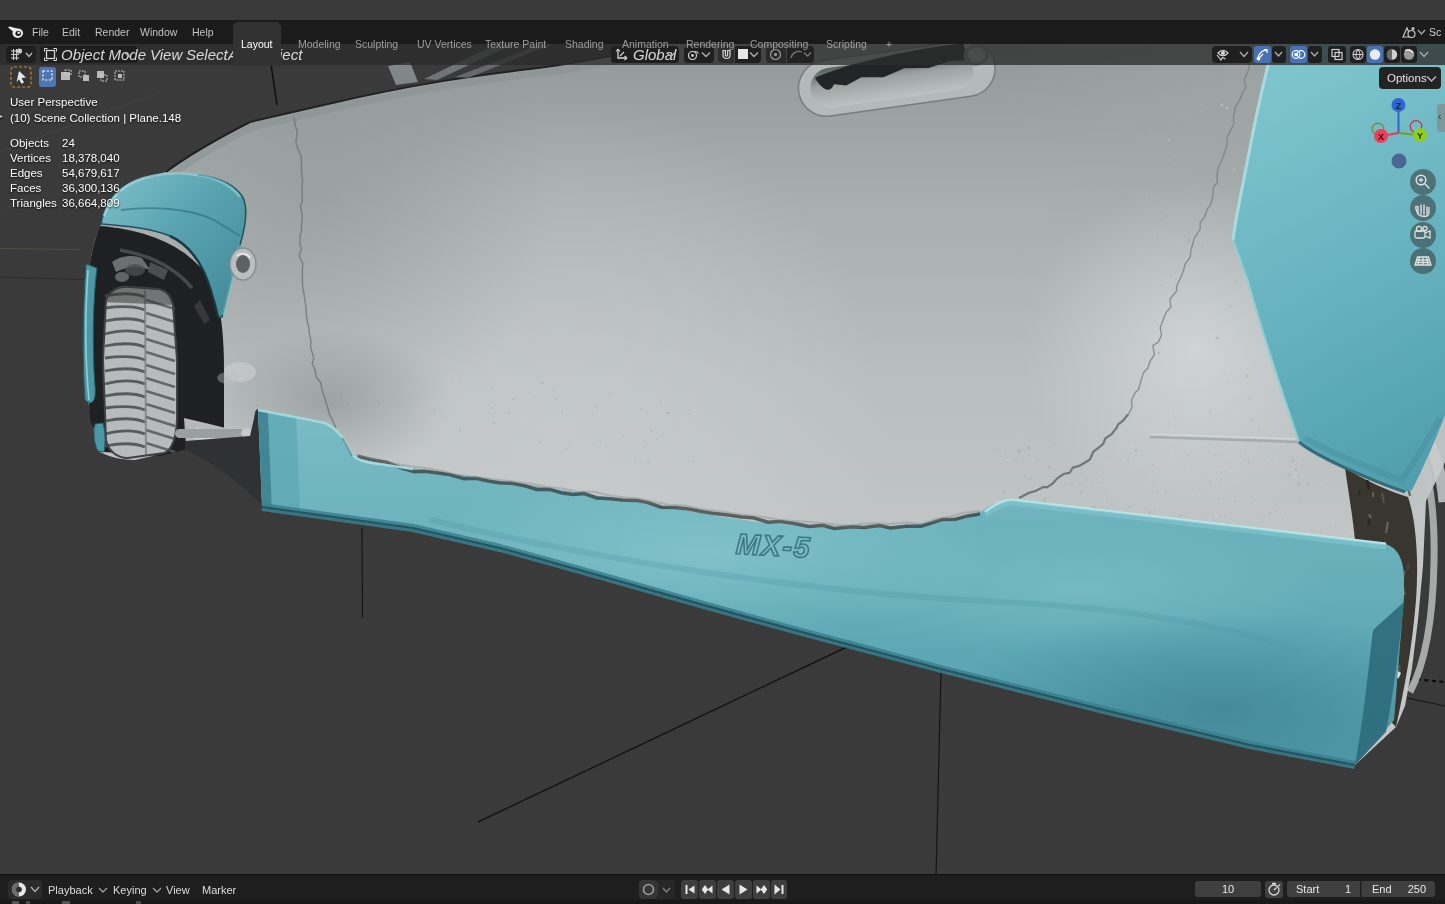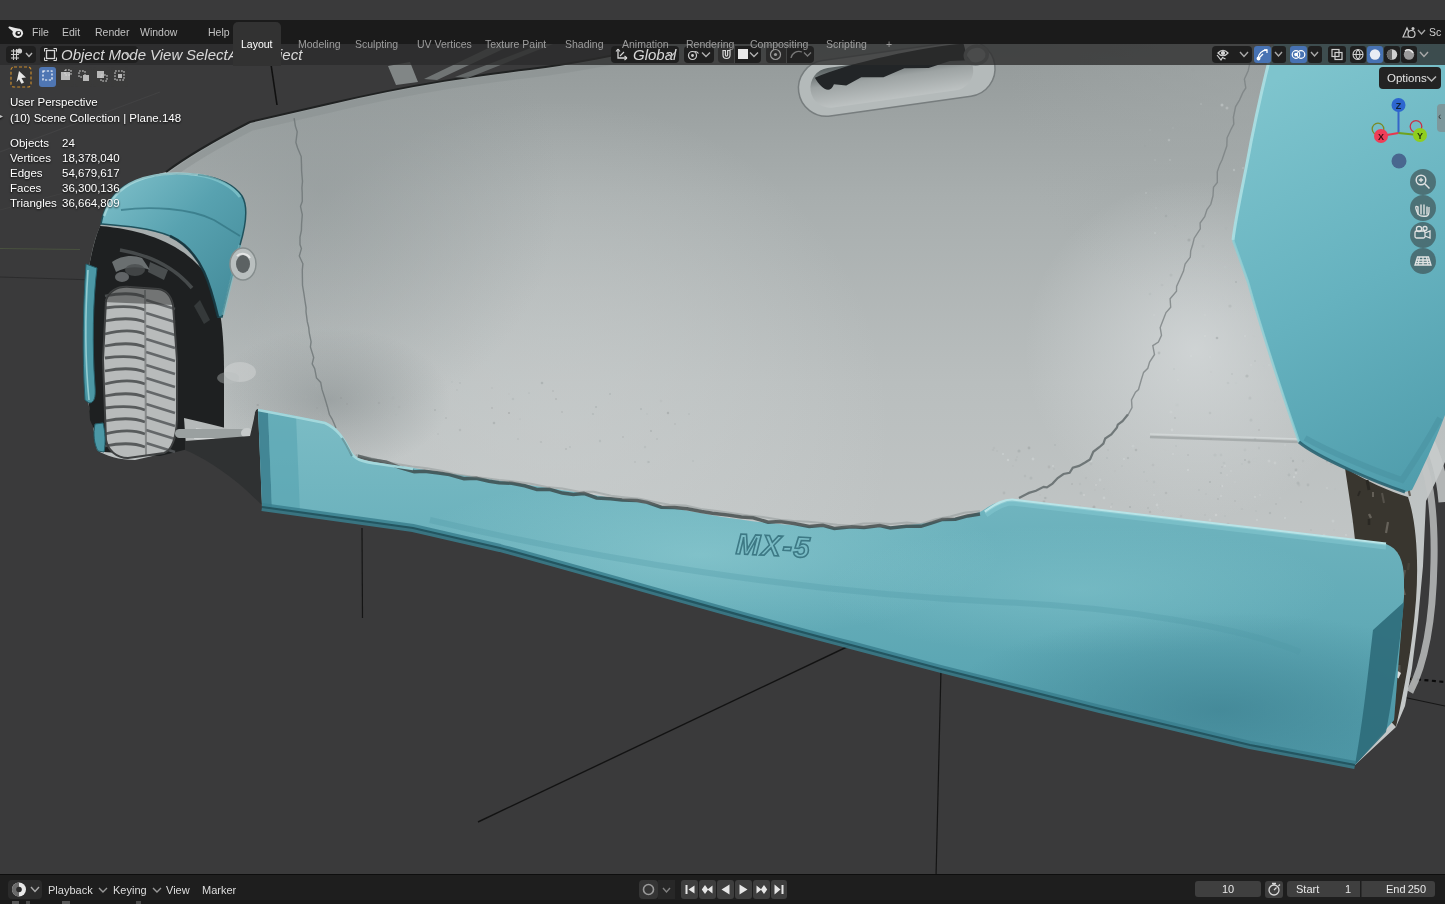--- a/index.html
+++ b/index.html
@@ -726,21 +726,21 @@
     <svg class="abs" style="left:8px;top:5px;" width="16" height="14" viewBox="0 0 20 17">
       <ellipse cx="12.2" cy="10" rx="6.6" ry="6" fill="#e8e8e8"></ellipse>
       <path d="M0.9,3.4 C0.1,2.6 0.9,1.3 2,1.6 L11.5,4.2 L14,6.2 L7,8.6 Z" fill="#e8e8e8"></path>
       <ellipse cx="12.8" cy="10.4" rx="3.5" ry="3.1" fill="#1b1b1b"></ellipse>
       <ellipse cx="13.4" cy="9.7" rx="1.7" ry="1.4" fill="#e8e8e8"></ellipse>
     </svg>
     <div class="mitem" style="left:32px;">File</div>
     <div class="mitem" style="left:62px;">Edit</div>
     <div class="mitem" style="left:95px;">Render</div>
     <div class="mitem" style="left:140px;">Window</div>
-    <div class="mitem" style="left:208px;">Help</div>
+    <div class="mitem" style="left:192px;">Help</div>
     <div class="tab active" style="left:233px;">Layout</div>
     <div class="tab" style="left:290px;">Modeling</div>
     <div class="tab" style="left:347px;">Sculpting</div>
     <div class="tab" style="left:409px;">UV Vertices</div>
     <div class="tab" style="left:477px;">Texture Paint</div>
     <div class="tab" style="left:557px;">Shading</div>
     <div class="tab" style="left:614px;">Animation</div>
     <div class="tab" style="left:678px;">Rendering</div>
     <div class="tab" style="left:742px;">Compositing</div>
     <div class="tab" style="left:818px;">Scripting</div>
@@ -797,20 +797,20 @@
           <rect x="142.5" y="5" width="2" height="9"></rect>
       </g>
     </svg>
     <div class="tfield" style="left:1195px;top:6px;width:66px;text-align:center;">10</div>
     <svg class="abs" style="left:1265px;top:6px;" width="18" height="17">
       <rect x="0" y="0" width="18" height="17" rx="3" fill="#3f3f3f"></rect>
       <circle cx="9" cy="9" r="5" fill="none" stroke="#d8d8d8" stroke-width="1.3"></circle>
       <path d="M9,9 l2.5,-2.5 M9,4 v-1.5 M7,2.5 h4 M13.5,5 l1.5,-1.5" stroke="#d8d8d8" stroke-width="1.3" fill="none"></path>
     </svg>
     <div class="tfield" style="left:1287px;top:6px;width:73px;border-radius:3px 0 0 3px;"><span style="padding-left:9px;">Start</span><span style="float:right;padding-right:9px;">1</span></div>
-    <div class="tfield" style="left:1361px;top:6px;width:73px;border-radius:0 3px 3px 0;border-left:1px solid #2e2e2e;"><span style="padding-left:24px;">End</span><span style="float:right;padding-right:9px;">250</span></div>
+    <div class="tfield" style="left:1361px;top:6px;width:73px;border-radius:0 3px 3px 0;border-left:1px solid #2e2e2e;"><span style="padding-left:10px;">End</span><span style="float:right;padding-right:9px;">250</span></div>
     <div class="abs" style="left:0;top:25px;width:1445px;height:5px;background:#191919;"></div>
     <div class="abs" style="left:12px;top:26px;width:7px;height:3px;background:#555;"></div>
     <div class="abs" style="left:26px;top:26px;width:4px;height:3px;background:#4a4a4a;"></div>
     <div class="abs" style="left:62px;top:26px;width:8px;height:3px;background:#555;"></div>
     <div class="abs" style="left:136px;top:26px;width:5px;height:3px;background:#4a4a4a;"></div>
   </div>
 </div>
 
 </body></html>

